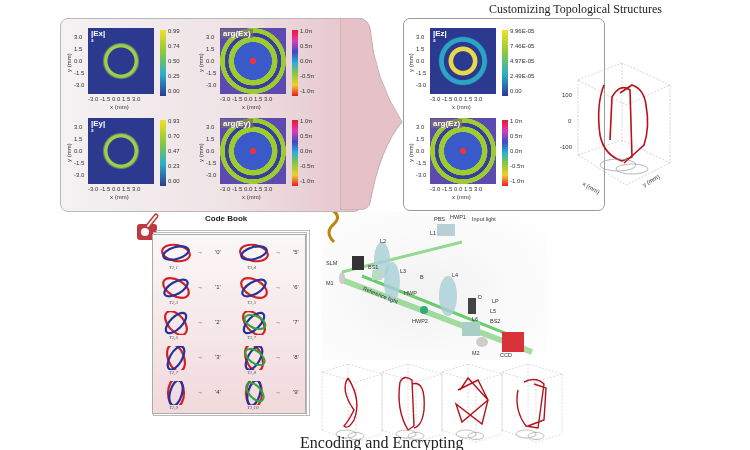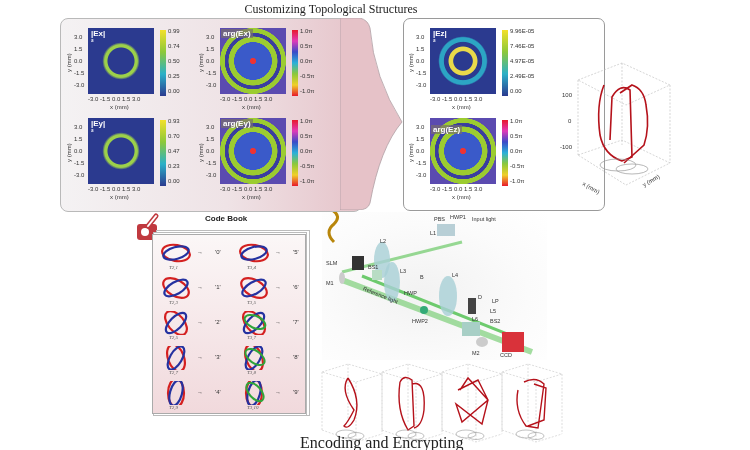--- a/index.html
+++ b/index.html
@@ -1,19 +1,19 @@
 <!DOCTYPE html>
 <html><head>
 <meta charset="utf-8">
 <style>
   html,body{margin:0;padding:0;background:#fff;}
   body{width:750px;height:450px;position:relative;overflow:hidden;font-family:"Liberation Sans",sans-serif;}
   .serif{font-family:"Liberation Serif",serif;}
   .abs{position:absolute;}
-  .title-top{left:0;width:662px;top:2px;text-align:center;font-size:12px;color:#222;}
+  .title-top{left:0;width:662px;top:2px;text-align:right;font-size:12px;color:#222;}
   .title-bottom{left:300px;top:434px;font-size:16px;color:#222;}
   .panel-left{left:60px;top:18px;width:300px;height:192px;border:1px solid #b9b9b9;border-radius:8px 8px 8px 8px;
     background:linear-gradient(90deg,#f4f2f3 0%,#efe3e6 55%,#e6c4ca 100%);}
   .panel-right{left:403px;top:18px;width:200px;height:191px;border:1px solid #9a9a9a;border-radius:7px;background:#fff;}
   .arrow{left:340px;top:18px;width:75px;height:192px;}
   .heat{position:absolute;width:66px;height:66px;background:#2b3a8f;overflow:hidden;}
   .cbar{position:absolute;width:6px;height:66px;}
   .tick{position:absolute;font-size:6px;color:#333;white-space:nowrap;}
   .ylab{position:absolute;font-size:6px;color:#333;transform:rotate(-90deg);transform-origin:left top;white-space:nowrap;}
   .xlab{position:absolute;font-size:6px;color:#333;white-space:nowrap;}
@@ -131,21 +131,21 @@
       <div class="tick" style="left: 6px; top: 18px;">1.5</div>
       <div class="tick" style="left: 6px; top: 30px;">0.0</div>
       <div class="tick" style="left: 6px; top: 42px;">-1.5</div>
       <div class="tick" style="left: 6px; top: 54px;">-3.0</div>
       <div class="ylab" style="left: -2px; top: 44px;">y (mm)</div>
       <div class="xlab" style="left: 20px; top: 68px;">-3.0 -1.5 0.0 1.5 3.0</div>
       <div class="xlab" style="left: 42px; top: 76px;">x (mm)</div>
     </div>
     <div class="abs" style="left: 410px; top: 118px;">
       <div class="heat" style="left: 20px; top: 0px; background: radial-gradient(circle, rgb(238, 51, 51) 0px, rgb(238, 51, 51) 6%, rgb(58, 90, 201) 7%, rgb(58, 90, 201) 40%, rgb(156, 204, 48) 41%, rgb(156, 204, 48) 52%, rgb(58, 61, 160) 53%, rgb(58, 61, 160) 60%, rgb(156, 204, 48) 61%, rgb(156, 204, 48) 70%, rgb(91, 75, 176) 71%, rgb(91, 75, 176) 100%);"></div>
-      <div class="lbl" style="left: 21px; top: 7px; background: rgba(120, 110, 110, 0.7);">arg(Ez)</div>
+      <div class="lbl" style="left: 21px; top: 1px; background: rgba(120, 110, 110, 0.7);">arg(Ez)</div>
       <div class="cbar" style="left: 92px; top: 2px; background: linear-gradient(rgb(232, 25, 43), rgb(224, 58, 184), rgb(58, 75, 200), rgb(43, 176, 216), rgb(140, 200, 58), rgb(240, 208, 42), rgb(232, 25, 43));"></div>
       <div class="tick" style="left: 100px; top: 0px;">1.0π</div>
       <div class="tick" style="left: 100px; top: 15px;">0.5π</div>
       <div class="tick" style="left: 100px; top: 30px;">0.0π</div>
       <div class="tick" style="left: 100px; top: 45px;">-0.5π</div>
       <div class="tick" style="left: 100px; top: 60px;">-1.0π</div>
       <div class="tick" style="left: 6px; top: 6px;">3.0</div>
       <div class="tick" style="left: 6px; top: 18px;">1.5</div>
       <div class="tick" style="left: 6px; top: 30px;">0.0</div>
       <div class="tick" style="left: 6px; top: 42px;">-1.5</div>

